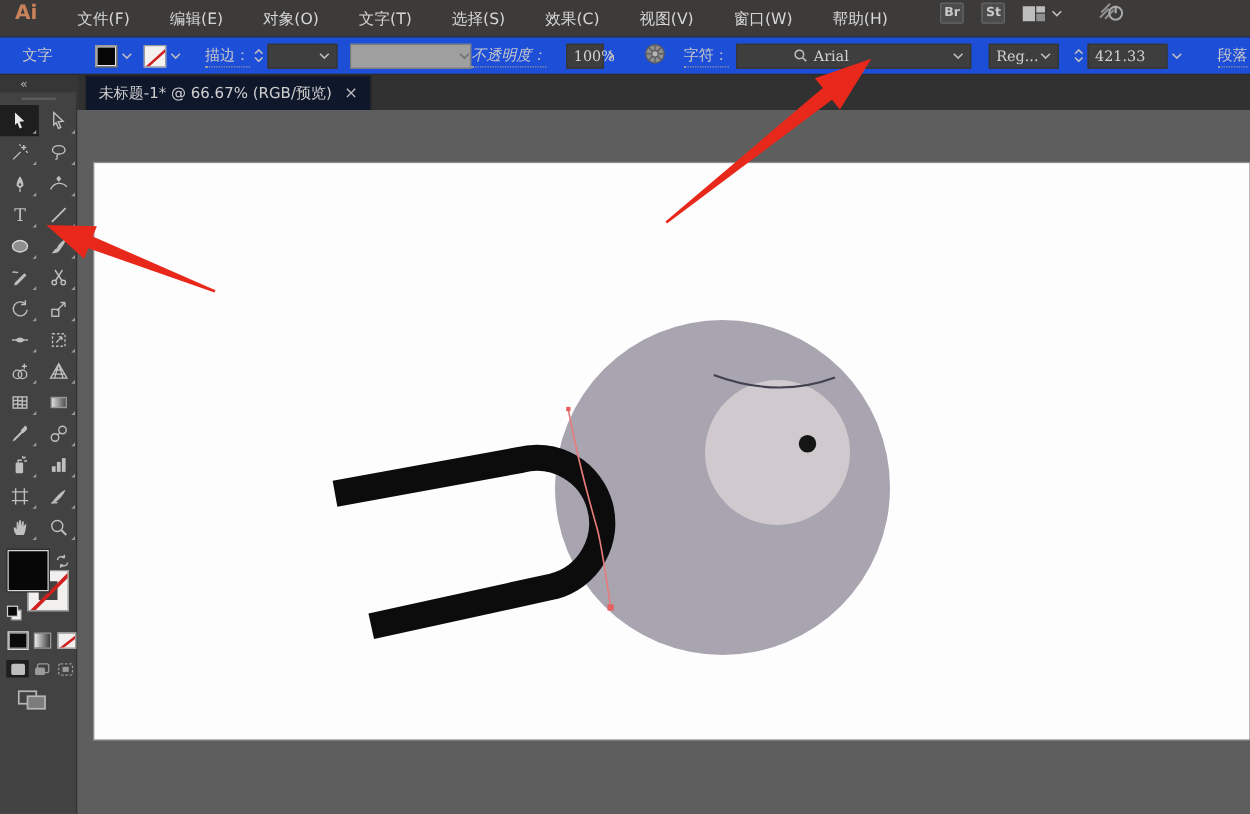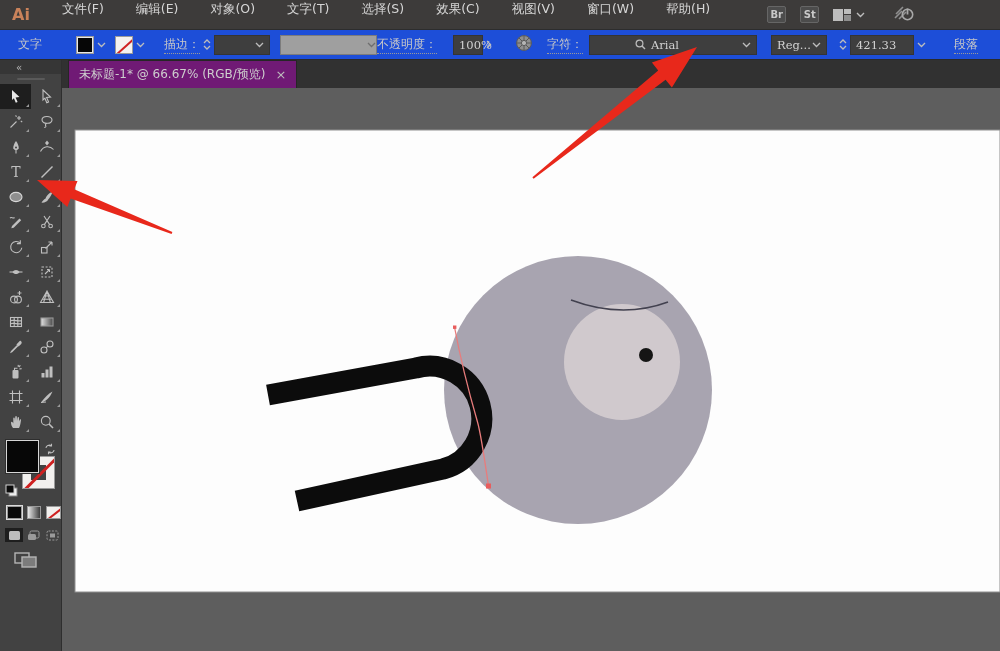--- a/index.html
+++ b/index.html
@@ -1,24 +1,24 @@
 <!DOCTYPE html>
 <html><head>
 <meta charset="utf-8">
 <style>
   * { margin:0; padding:0; box-sizing:border-box; }
   html,body { width:1000px; height:651px; overflow:hidden; background:#5e5e5e;
     font-family:"DejaVu Sans","Liberation Sans",sans-serif; }
 
   
   #menubar { position:absolute; left:0; top:0; width:1000px; height:29px;
-    background:#3d3b3a; display:flex; align-items:center; color:#d6d6d6; font-size:12.5px; }
+    background:#3d3b3a; display:flex; align-items:flex-start; color:#d6d6d6; font-size:12.5px; }
   #ai-logo { color:#c9825a; font-weight:bold; font-size:16px; margin:0 16px 0 12px; }
   .menu-item { padding:0 16px; height:42px; line-height:29px; cursor:default; }
-  #menu-right { display:flex; align-items:center; margin-left:41px; gap:14px; }
+  #menu-right { display:flex; align-items:center; margin-left:26px; gap:14px; }
   .mini-app-btn { background:#4c4c4c; border:1px solid #666; color:#c9c9c9;
     font-size:10px; font-weight:bold; width:19px; height:17px; line-height:15px;
     text-align:center; border-radius:2px; }
   .chev-svg { display:inline-block; }
 
   
   #controlbar { position:absolute; left:0; top:29px; width:1000px; height:31px;
     background:#1d4ed8; border-top:1px solid #2d2d2d; border-bottom:1px solid #2a2a2a;
     display:flex; align-items:center; color:#c8c8c8; font-size:12px; white-space:nowrap; }
   .lbl-link { border-bottom:1px dotted #9a9a9a; }
@@ -30,21 +30,21 @@
   .valbox { background:#3e3e3e; border:1px solid #343434; height:20px;
     display:flex; align-items:center; padding:0 5px; color:#d2d2d2;
     font-family:"DejaVu Serif","Liberation Serif",serif; font-size:11.5px; }
   .stepper { display:flex; flex-direction:column; justify-content:center; gap:1px; margin:0 3px; }
   .profilebox { background:#9f9f9f; border:1px solid #7c7c7c; height:20px; width:97px;
     display:flex; align-items:center; justify-content:flex-end; }
   .ddchev { padding:0 3px; display:flex; align-items:center; }
 
   
   #tabbar { position:absolute; left:62px; top:60px; right:0; height:28px; background:#313131; }
-  #doc-tab { position:absolute; left:6px; top:0; height:28px; background:#701a75;
+  #doc-tab { position:absolute; left:6px; top:0; height:28px; background:#0f172a;
     border:1px solid #262626; border-bottom:none; display:flex; align-items:center;
     padding:0 10px; color:#cecece; font-size:12px; gap:10px; }
   #tab-close { color:#bdbdbd; font-size:13px; line-height:13px; cursor:default; }
 
   
   #dock { position:absolute; left:0; top:60px; width:62px; bottom:0; background:#424242;
     border-right:1px solid #2e2e2e; }
   #dock-header { height:14px; background:#363636; display:flex; align-items:center;
     padding-left:16px; color:#b5b5b5; font-size:10px; letter-spacing:-1px; }
   #dock-grip { width:28px; height:2px; background:#5a5a5a; margin:4px auto 4px; border-radius:1px; }
@@ -153,38 +153,38 @@
         <path d="M1 1 L4.5 4.5 L8 1" stroke="#bdbdbd" fill="none" stroke-width="1.3"></path>
       </svg>
     </span>
 
   <span class="profilebox" style="margin-left:10px;">
     <svg width="9" height="6" viewBox="0 0 9 6">
         <path d="M1 1 L4.5 4.5 L8 1" stroke="#6f6f6f" fill="none" stroke-width="1.3"></path>
       </svg>
     </span>
 
-  <span class="lbl-link" style="">不透明度：</span>
+  <span class="lbl-link" style="font-style:italic;">不透明度：</span>
   <span class="valbox" style="width:30px;margin-left:16px;">100%</span>
   <span class="ddchev">
     <svg width="6" height="9" viewBox="0 0 6 9">
         <path d="M1 1 L4.5 4.5 L1 8" stroke="#bdbdbd" fill="none" stroke-width="1.3"></path>
       </svg>
     </span>
 
   <span style="margin-left:20px;">
     <svg width="18" height="18" viewBox="0 0 18 18">
       <circle cx="9" cy="9" r="7.4" fill="#8f8f8f"></circle>
       <circle cx="9" cy="9" r="7.4" fill="none" stroke="#5a5a5a"></circle>
       <path d="M9 1.6 L9 16.4 M1.6 9 L16.4 9 M3.8 3.8 L14.2 14.2 M14.2 3.8 L3.8 14.2" stroke="#5a5a5a" stroke-width="1"></path>
       <circle cx="9" cy="9" r="2.6" fill="#b5b5b5" stroke="#5a5a5a"></circle>
     </svg></span>
 
   <span class="lbl-link" style="margin-left:14px;">字符：</span>
-  <span class="valbox" style="width:168px;margin-left:6px;justify-content:flex-start;gap:5px;padding-left:45px;">
+  <span class="valbox" style="width:188px;margin-left:6px;justify-content:flex-start;gap:5px;padding-left:45px;">
     <svg width="11" height="11" viewBox="0 0 11 11">
         <circle cx="4.5" cy="4.5" r="3.4" fill="none" stroke="#bdbdbd" stroke-width="1.2"></circle>
         <path d="M7 7 L10 10" stroke="#bdbdbd" stroke-width="1.4"></path>
       </svg>
     <span style="flex:1;">Arial</span>
     <svg width="9" height="6" viewBox="0 0 9 6">
         <path d="M1 1 L4.5 4.5 L8 1" stroke="#bdbdbd" fill="none" stroke-width="1.3"></path>
       </svg>
     </span>
 

